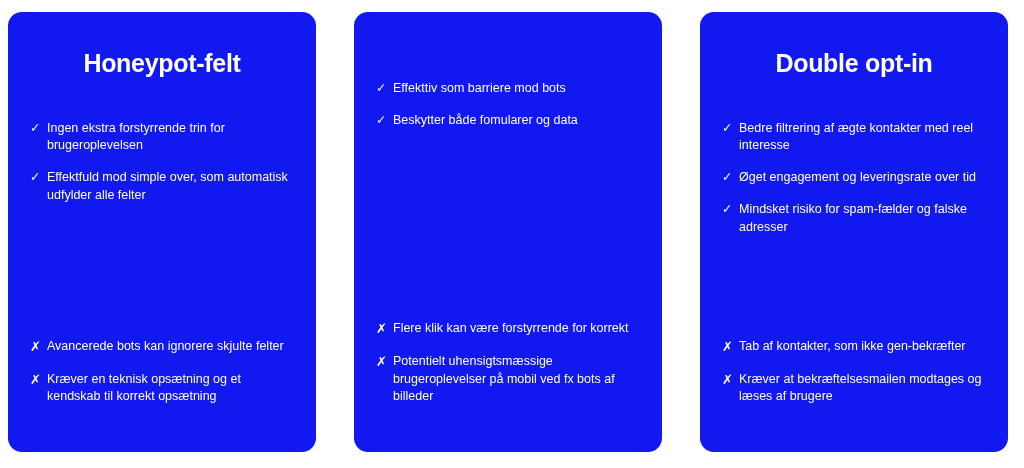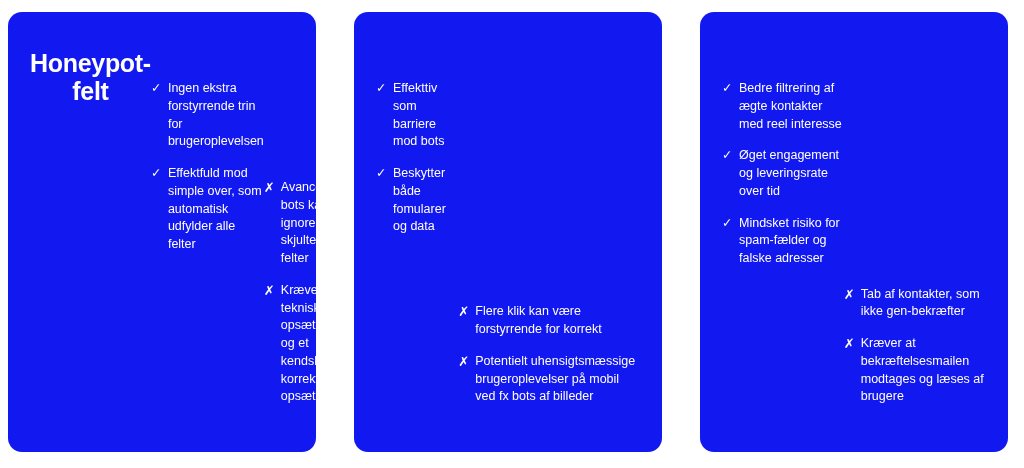--- a/index.html
+++ b/index.html
@@ -23,20 +23,21 @@
     padding: 12px 0 16px 0;
     gap: 38px;
   }
   .card {
     width: 308px;
     height: 440px;
     border-radius: 14px;
     box-sizing: border-box;
     padding: 26px 22px 20px 22px;
     display: flex;
+    flex-direction: column;
     position: relative;
   }
   .card:first-child { margin-left: 8px; }
   .card-title {
     color: #ffffff;
     font-size: 25px;
     font-weight: bold;
     text-align: center;
     letter-spacing: -0.3px;
     margin: 12px 0 0 0;
@@ -131,20 +132,21 @@
         <span class="item-text">Flere klik kan være forstyrrende for korrekt</span>
       </li>
       <li class="item">
         <span class="mark con">✗</span>
         <span class="item-text">Potentielt uhensigtsmæssige brugeroplevelser på mobil ved fx bots af billeder</span>
       </li>
     </ul>
   </div>
 
   <div class="card" style="background:#1218f0">
+    <h2 class="card-title">Double opt-in</h2>
     <ul class="list pros">
       <li class="item">
         <span class="mark">✓</span>
         <span class="item-text">Bedre filtrering af ægte kontakter med reel interesse</span>
       </li>
       <li class="item">
         <span class="mark">✓</span>
         <span class="item-text">Øget engagement og leveringsrate over tid</span>
       </li>
       <li class="item">

